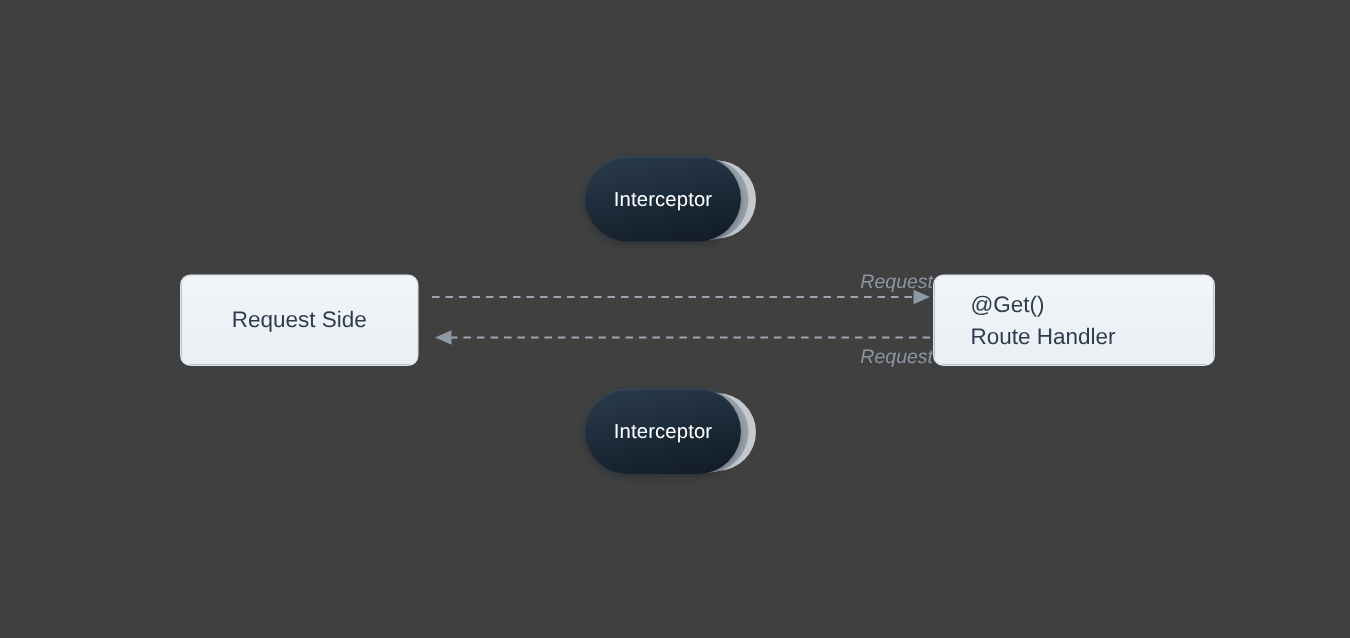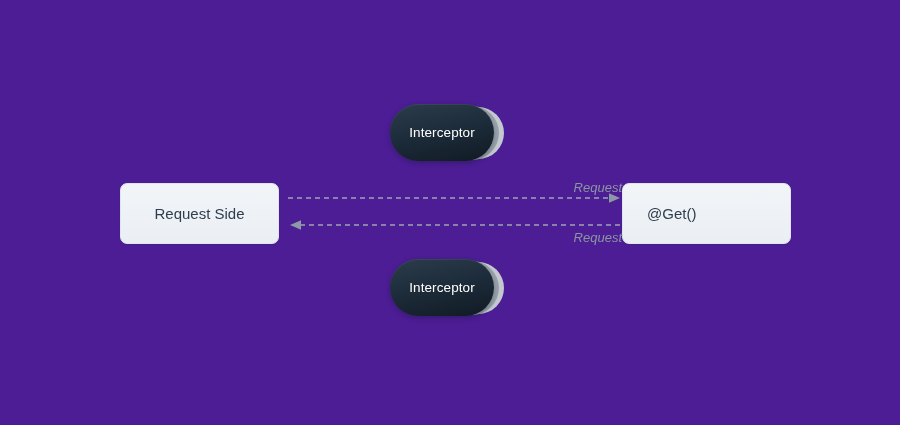--- a/index.html
+++ b/index.html
@@ -9,21 +9,21 @@
     background: #ffffff;
   }
   body {
     font-family: "Liberation Sans", sans-serif;
     -webkit-font-smoothing: antialiased;
   }
   #canvas {
     position: relative;
     width: 900px;
     height: 425px;
-    background: #4c1d95;
+    background: #404040;
     overflow: hidden;
   }
 
   
   .endpoint-box {
     position: absolute;
     box-sizing: border-box;
     background: linear-gradient(180deg, #f2f5f8 0%, #eaeff4 100%);
     border: 1px solid #dfe5ec;
     border-radius: 7px;
@@ -38,21 +38,21 @@
     left: 120px;
     top: 183px;
     width: 159px;
     height: 61px;
     justify-content: center;
     text-align: center;
   }
   #handler-box {
     left: 622px;
     top: 183px;
-    width: 169px;
+    width: 188px;
     height: 61px;
     justify-content: flex-start;
     padding-left: 24px;
   }
   .handler-lines {
     display: flex;
     flex-direction: column;
     align-items: flex-start;
   }
 
@@ -141,20 +141,21 @@
     </div>
   </div>
 
   <div class="endpoint-box" id="client-box">
     <span>Request Side</span>
   </div>
 
   <div class="endpoint-box" id="handler-box">
     <span class="handler-lines">
       <span>@Get()</span>
+      <span>Route Handler</span>
     </span>
   </div>
 
   <div class="flow-label" id="request-label">Request</div>
 
   <div class="flow-arrow" id="request-arrow">
     <svg width="334" height="12" viewBox="0 0 334 12">
       <line x1="0" y1="6" x2="322" y2="6" stroke="#9aa5b1" stroke-width="1.4" stroke-dasharray="5 4" stroke-linecap="butt"></line>
       <polygon points="321,1.2 332,6 321,10.8" fill="#8e99a6"></polygon>
     </svg>

